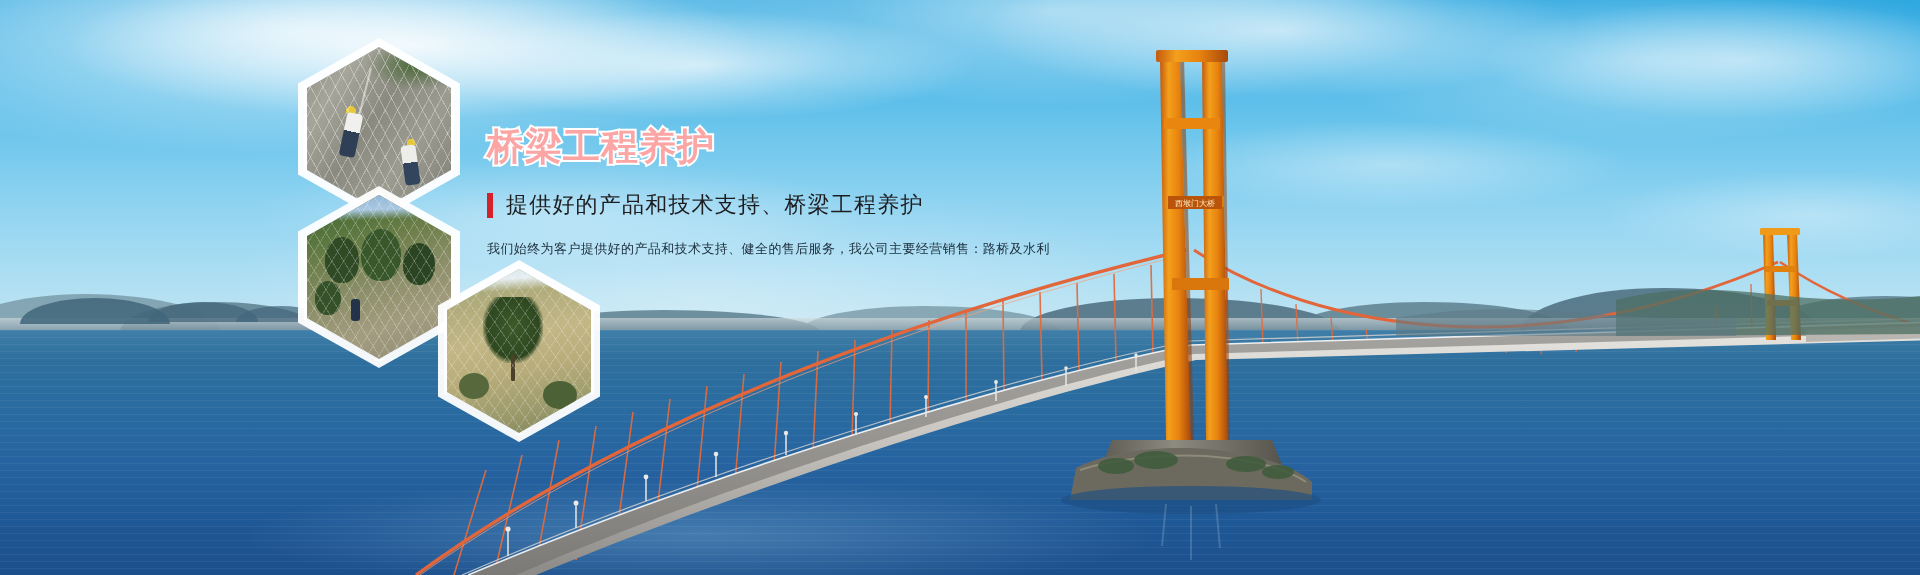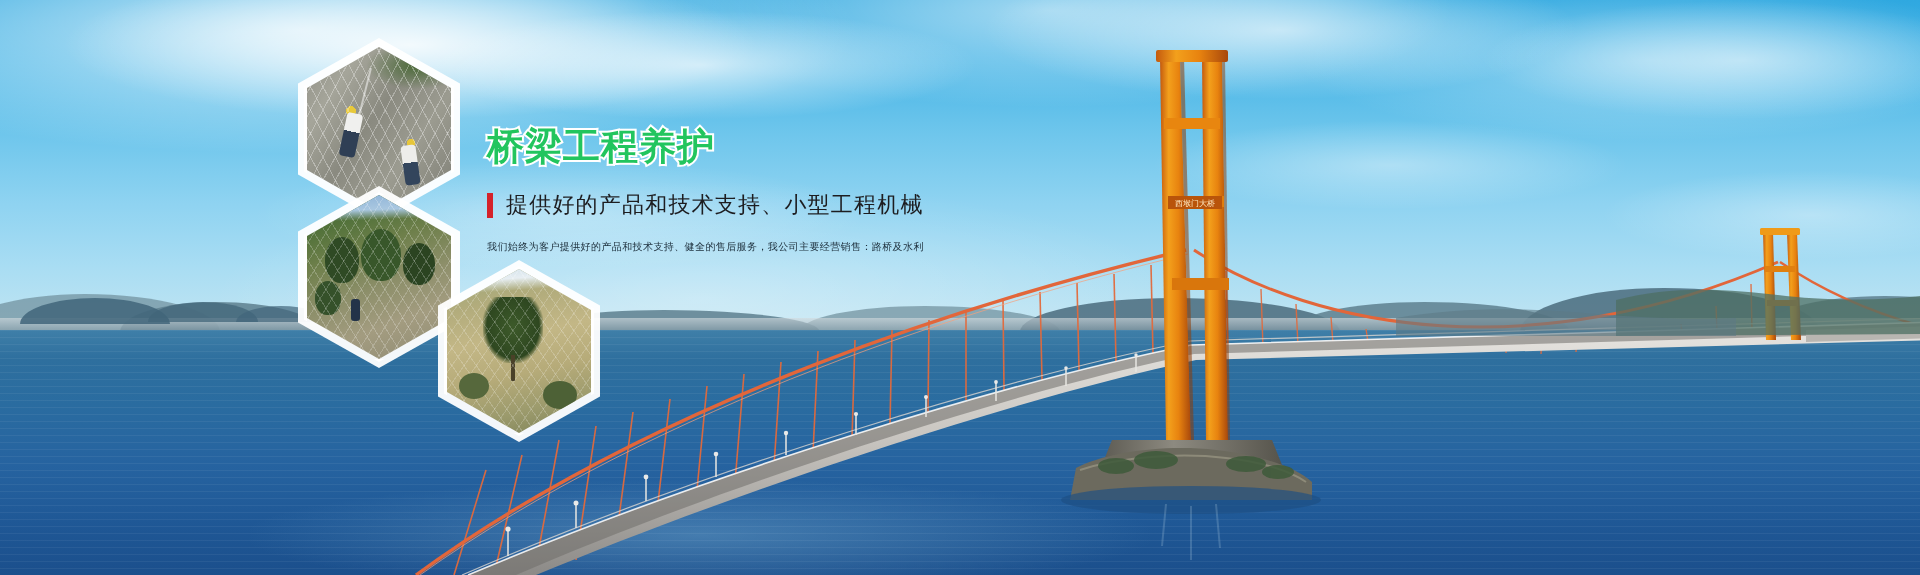--- a/index.html
+++ b/index.html
@@ -152,38 +152,38 @@
   .ph3 .trunk { position:absolute; left:64px; top:86px; width:4px; height:26px; background:#4a4128; }
   .ph3 .bush1 { position:absolute; left:12px; top:104px; width:30px; height:26px; border-radius:50%; background:#56683c; }
   .ph3 .bush2 { position:absolute; left:96px; top:112px; width:34px; height:28px; border-radius:50%; background:#4d6136; }
 
   
   .copy { position:absolute; left:487px; top:122px; width:900px; }
 
   .headline { display:flex; align-items:baseline; white-space:nowrap; }
   .headline .main {
     font-size:37px; font-weight:bold; letter-spacing:1px;
-    color:#22c55e;
+    color:#fca5a5;
     -webkit-text-stroke:4px #ffffff;
     paint-order:stroke fill;
     text-shadow:0 1px 0 rgba(255,255,255,.5);
   }
   .headline .sub {
     margin-left:22px;
     font-size:30px; font-weight:bold; letter-spacing:.5px;
     color:#2b2b30;
     -webkit-text-stroke:3px #ffffff;
     paint-order:stroke fill;
   }
 
   .tagline { display:flex; align-items:center; margin-top:18px; white-space:nowrap; }
   .tagline .bar { width:6px; height:25px; background:#d5222a; margin-right:13px; flex:none; }
   .tagline .txt { font-size:22px; color:#1d1d20; letter-spacing:1.2px; }
 
-  .desc { margin-top:18px; font-size:10px; line-height:1.72; color:#1b2d3a; letter-spacing:.4px; }
+  .desc { margin-top:18px; font-size:13px; line-height:1.72; color:#1b2d3a; letter-spacing:.4px; }
   .desc div { white-space:nowrap; }
 
   
   svg.bridge-svg { position:absolute; left:0; top:0; }
 </style>
 </head>
 <body>
 
 <div class="banner">
 
@@ -406,21 +406,21 @@
   </div>
 
   <div class="copy">
 
     <div class="headline">
       <span class="main">桥梁工程养护</span>
     </div>
 
     <div class="tagline">
       <span class="bar"></span>
-      <span class="txt">提供好的产品和技术支持、小型工程机械</span>
+      <span class="txt">提供好的产品和技术支持、桥梁工程养护</span>
     </div>
 
     <div class="desc">
       <div>我们始终为客户提供好的产品和技术支持、健全的售后服务，我公司主要经营销售：路桥及水利</div>
     </div>
 
   </div>
 
 </div>
 

